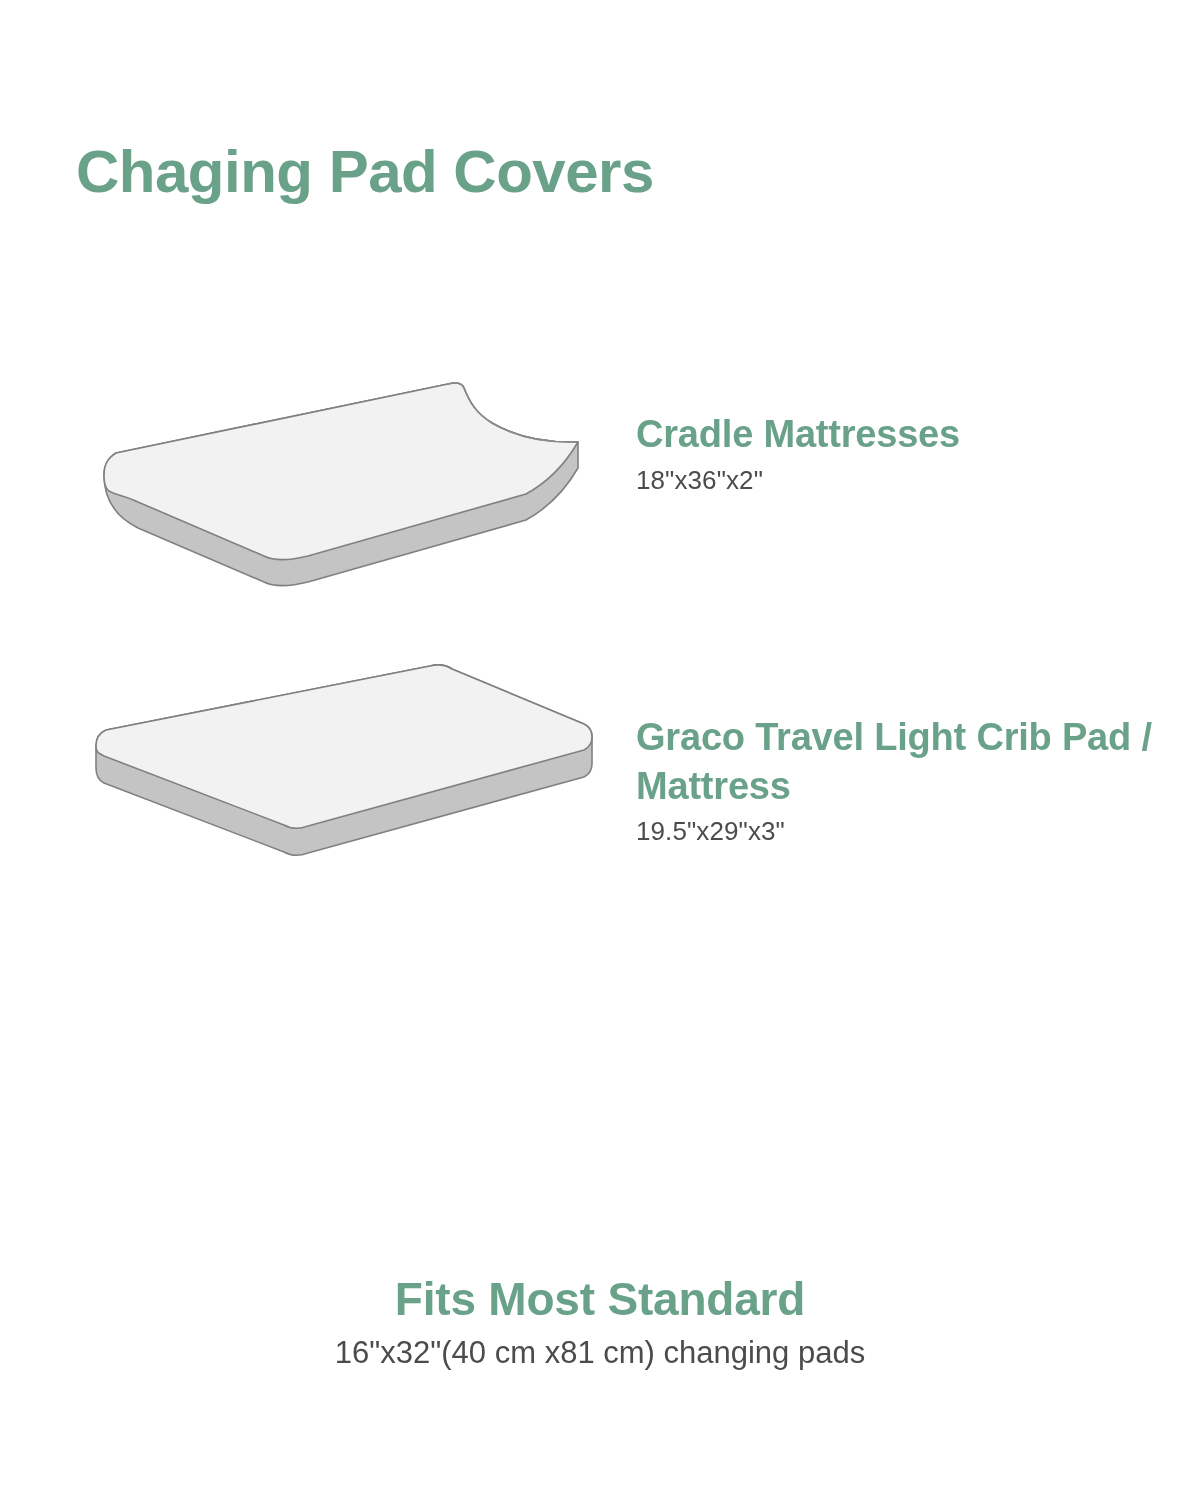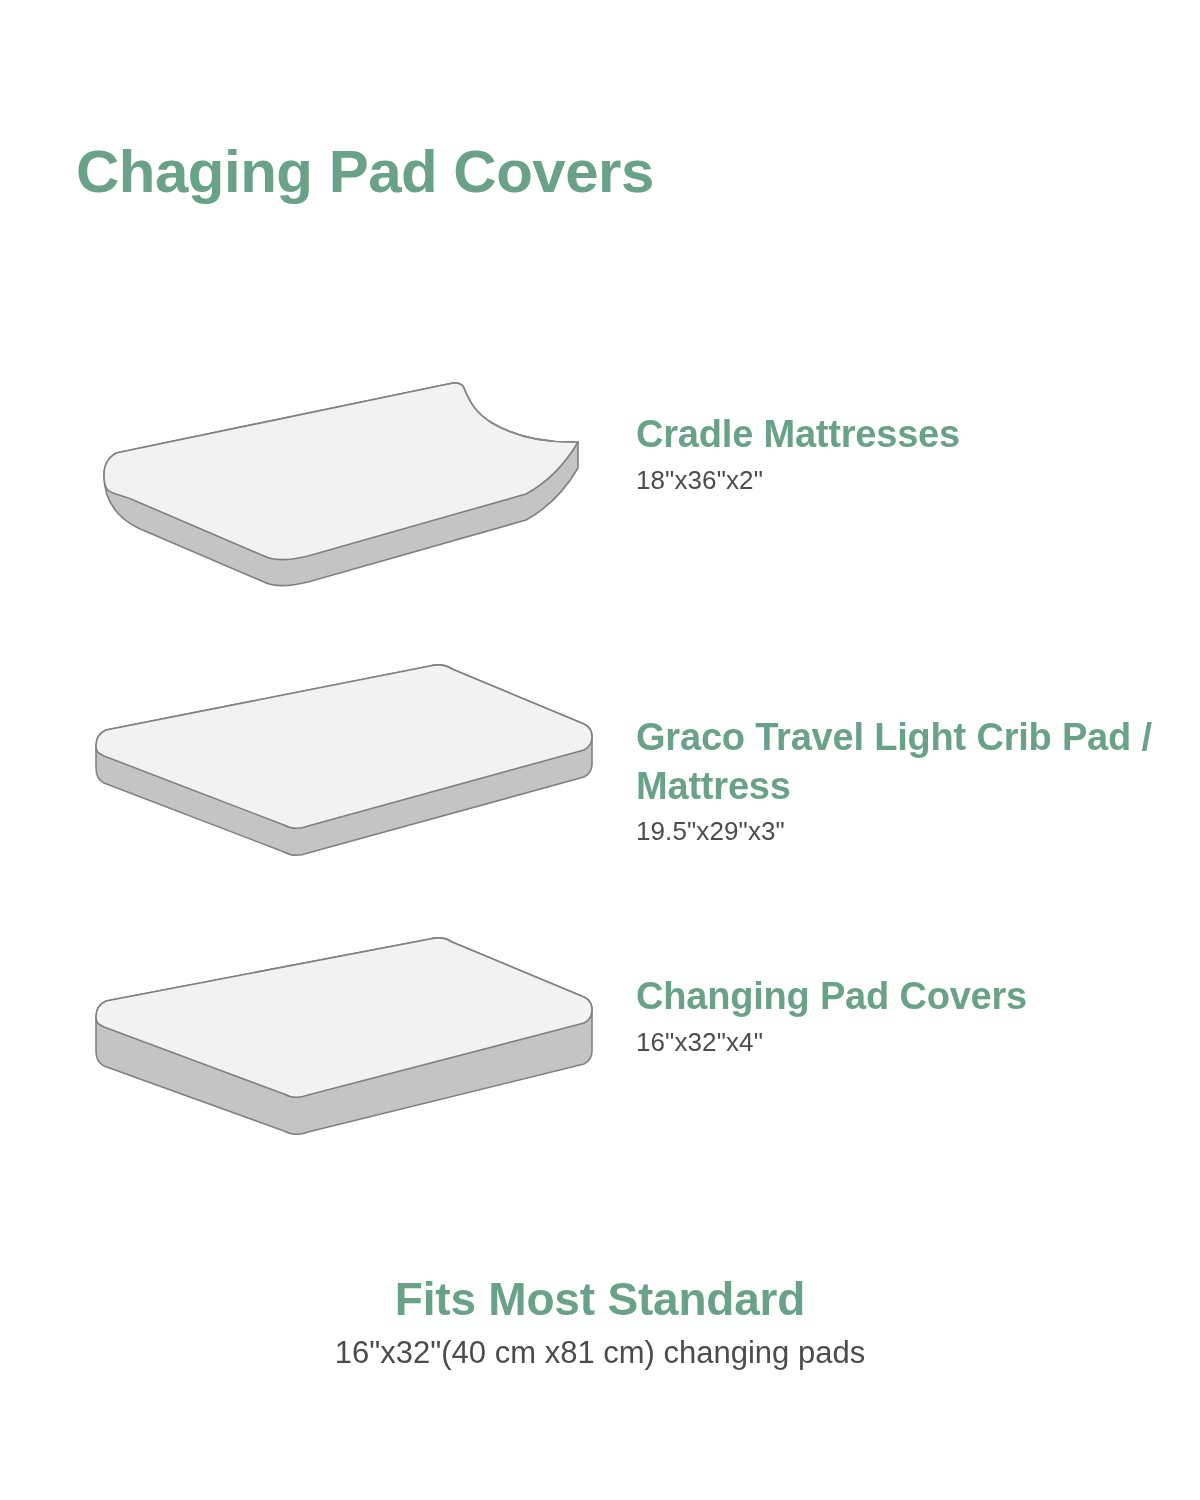--- a/index.html
+++ b/index.html
@@ -181,56 +181,19 @@
                  C20,93 18,92 18,86 Z" fill="#f2f2f3" stroke="#808080" stroke-width="1.6" stroke-linejoin="round"></path>
       </svg>
     </div>
 
     <div class="row-text">
       <div class="item-title">Graco Travel Light Crib Pad / Mattress</div>
       <div class="item-dims">19.5"x29"x3"</div>
     </div>
   </div>
 
-  <div class="row row-3">
-
-    <div class="illus">
-      <svg viewBox="0 0 530 200" width="530" height="200" xmlns="http://www.w3.org/2000/svg">
-
-        <path d="M18,82
-                 C18,74 21,69 28,66
-                 L352,4
-                 C360,2 368,3 374,7
-                 L506,62
-                 C512,65 514,69 514,75
-                 L514,116
-                 C514,122 512,126 506,129
-                 L230,197
-                 C222,200 213,200 206,196
-                 L26,131
-                 C20,128 18,123 18,116 Z" fill="#c4c4c5" stroke="#808080" stroke-width="1.6" stroke-linejoin="round"></path>
-
-        <path d="M18,82
-                 C18,74 21,69 28,66
-                 L352,4
-                 C360,2 368,3 374,7
-                 L506,62
-                 C512,65 514,69 514,75
-                 C514,81 512,85 506,88
-                 L230,160
-                 C222,163 213,163 206,159
-                 L26,92
-                 C20,89 18,88 18,82 Z" fill="#f2f2f3" stroke="#808080" stroke-width="1.6" stroke-linejoin="round"></path>
-      </svg>
-    </div>
-
-    <div class="row-text">
-      <div class="item-title">Changing Pad Covers</div>
-      <div class="item-dims">16"x32"x4"</div>
-    </div>
-  </div>
 
   <div class="footer">
     <div class="footer-title">Fits Most Standard</div>
     <div class="footer-sub">16"x32"(40 cm x81 cm) changing pads</div>
   </div>
 
 </div>
 
 </body></html>

